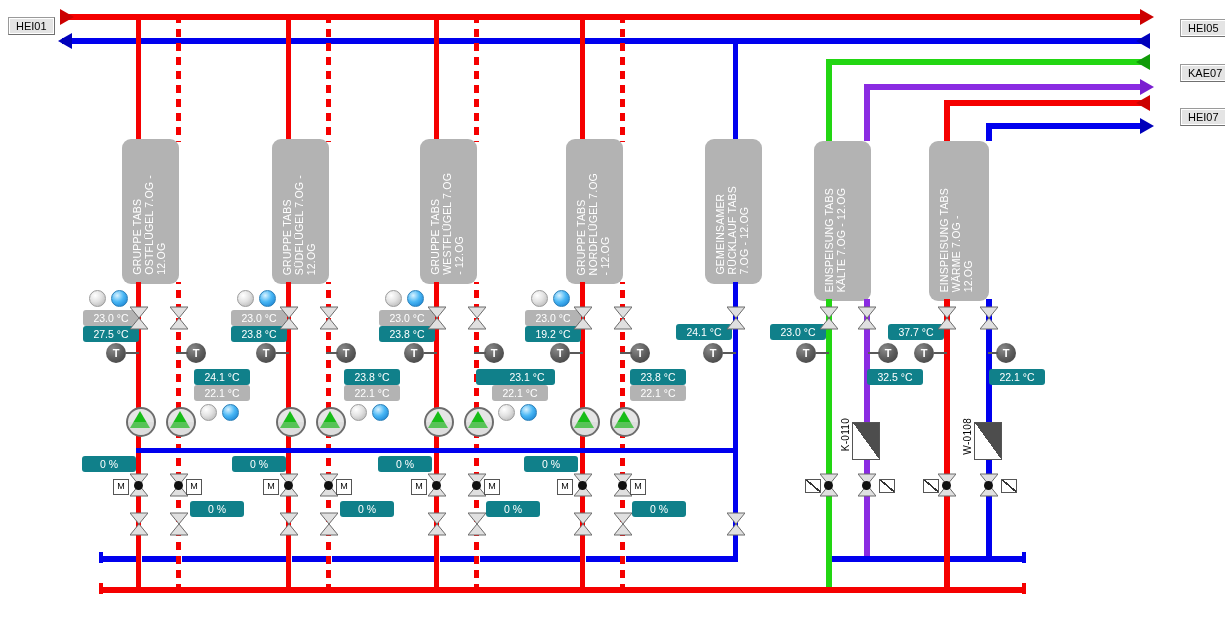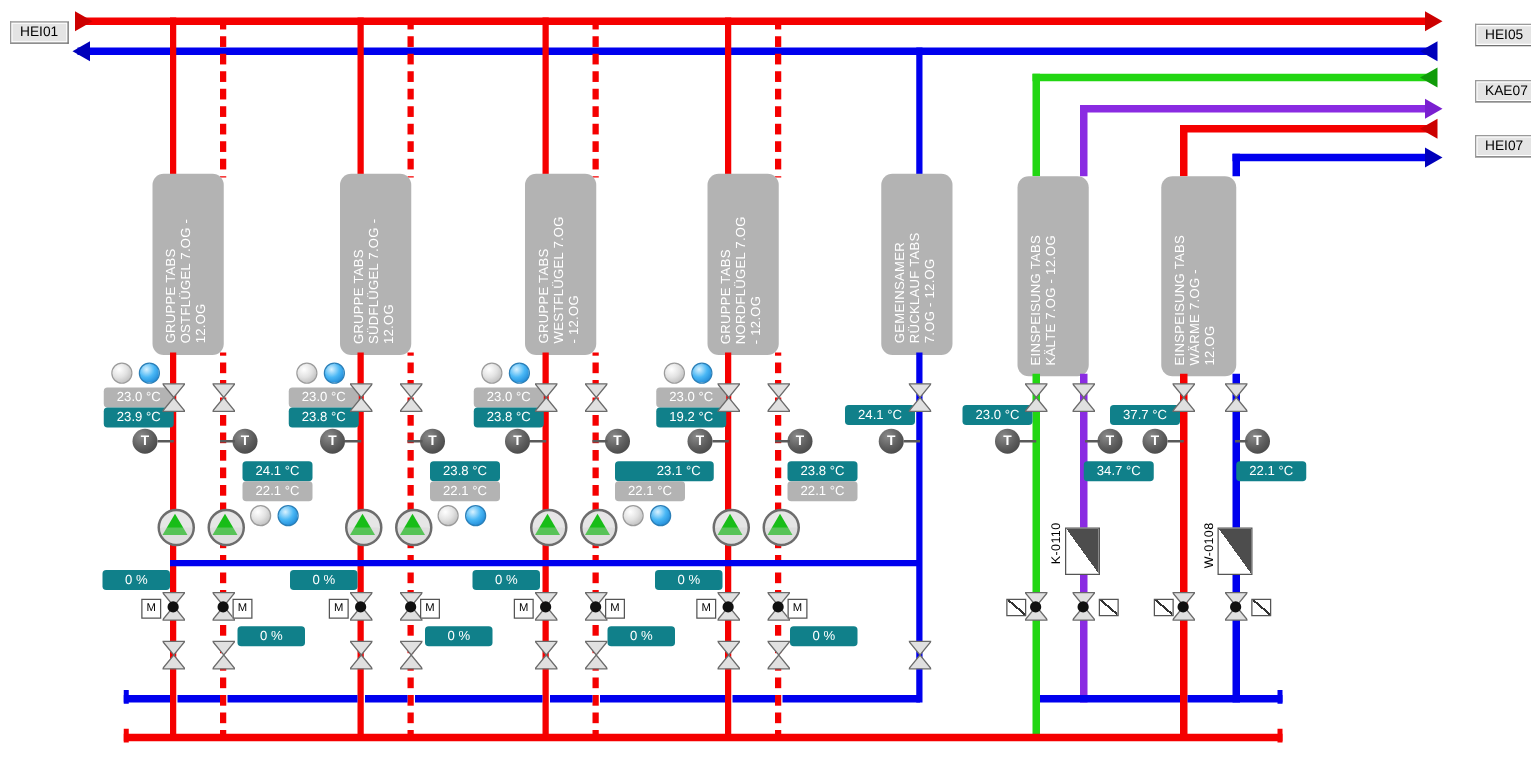--- a/index.html
+++ b/index.html
@@ -174,21 +174,21 @@
       </div>
   </div>
 
   <div class="pipe v red" style="left:136px;top:282px;height:310px;"></div>
   <div class="pipe v dash-red" style="left:176px;top:282px;height:310px;"></div>
 
   <div class="lamp off" style="left:89px;top:290px;"></div>
   <div class="lamp on" style="left:111px;top:290px;"></div>
 
   <div class="badge grey" style="left:83px;top:310px;">23.0 °C</div>
-  <div class="badge teal" style="left:83px;top:326px;">23.9 °C</div>
+  <div class="badge teal" style="left:83px;top:326px;">27.5 °C</div>
 
   <div class="valve" style="left:130px;top:306px;">
     <svg width="18" height="24" viewBox="0 0 18 24">
         <polygon points="0,1 18,1 9,12" fill="#e0e0e0" stroke="#6b6b6b" stroke-width="1"></polygon>
         <polygon points="0,23 18,23 9,12" fill="#e0e0e0" stroke="#6b6b6b" stroke-width="1"></polygon>
       </svg>
   </div>
   <div class="valve" style="left:170px;top:306px;">
     <svg width="18" height="24" viewBox="0 0 18 24">
         <polygon points="0,1 18,1 9,12" fill="#e0e0e0" stroke="#6b6b6b" stroke-width="1"></polygon>
@@ -366,21 +366,21 @@
         <polygon points="0,1 18,1 9,12" fill="#e0e0e0" stroke="#6b6b6b" stroke-width="1"></polygon>
         <polygon points="0,23 18,23 9,12" fill="#e0e0e0" stroke="#6b6b6b" stroke-width="1"></polygon>
       </svg>
   </div>
 
   <div class="tsens" style="left:404px;top:343px;">T</div>
   <div class="tlead" style="left:424px;top:352px;width:13px;"></div>
   <div class="tsens" style="left:484px;top:343px;">T</div>
   <div class="tlead" style="left:474px;top:352px;width:12px;"></div>
 
-  <div class="badge teal" style="left:492px;top:369px;padding-left:29px;">23.1 °C</div>
+  <div class="badge teal" style="left:476px;top:369px;padding-left:29px;">23.1 °C</div>
   <div class="badge grey" style="left:492px;top:385px;">22.1 °C</div>
   <div class="lamp off" style="left:498px;top:404px;"></div>
   <div class="lamp on" style="left:520px;top:404px;"></div>
 
   <div class="pump" style="left:424px;top:407px;">
     <div class="tri"></div>
       <div class="bottomhalf"></div>
   </div>
   <div class="pump" style="left:464px;top:407px;">
     <div class="tri"></div>
@@ -551,21 +551,21 @@
   <div class="tlead" style="left:816px;top:352px;width:13px;"></div>
 
   <div class="valve" style="left:858px;top:306px;">
     <svg width="18" height="24" viewBox="0 0 18 24">
         <polygon points="0,1 18,1 9,12" fill="#e0e0e0" stroke="#6b6b6b" stroke-width="1"></polygon>
         <polygon points="0,23 18,23 9,12" fill="#e0e0e0" stroke="#6b6b6b" stroke-width="1"></polygon>
       </svg>
   </div>
   <div class="tsens" style="left:878px;top:343px;">T</div>
   <div class="tlead" style="left:868px;top:352px;width:12px;"></div>
-  <div class="badge teal" style="left:867px;top:369px;">34.7 °C</div>
+  <div class="badge teal" style="left:867px;top:369px;">32.5 °C</div>
 
   <div class="meter" style="left:852px;top:422px;"></div>
   <div class="meterlbl" style="left:840px;top:418px;">K-0110</div>
 
   <div class="valve" style="left:820px;top:473px;">
     <svg width="18" height="24" viewBox="0 0 18 24">
         <polygon points="0,1 18,1 9,12" fill="#e0e0e0" stroke="#6b6b6b" stroke-width="1"></polygon>
         <polygon points="0,23 18,23 9,12" fill="#e0e0e0" stroke="#6b6b6b" stroke-width="1"></polygon>
       </svg>
   </div>

